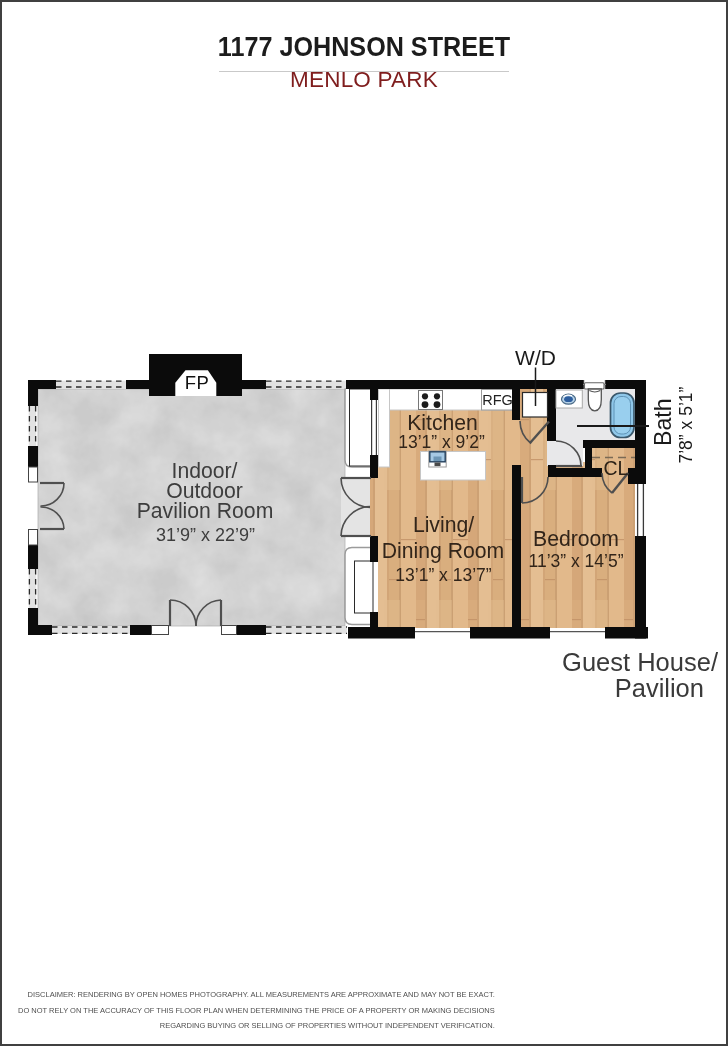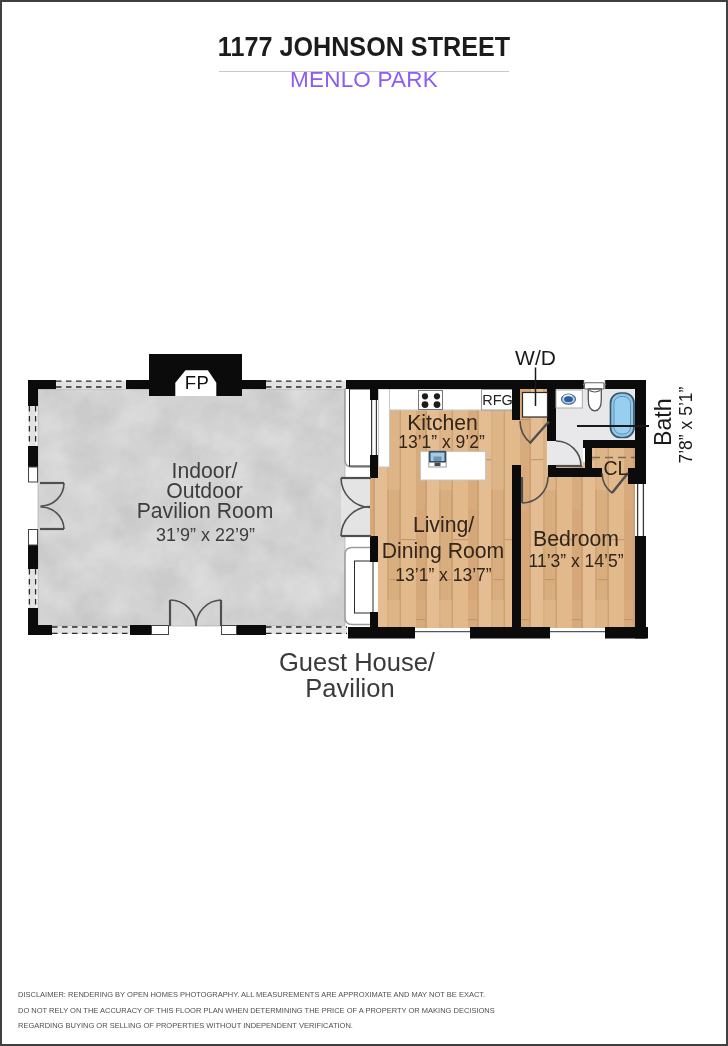--- a/index.html
+++ b/index.html
@@ -1,29 +1,29 @@
 <!DOCTYPE html>
 <html><head>
 <meta charset="utf-8">
 <style>
   html,body{margin:0;padding:0;}
   body{width:728px;height:1046px;background:#ffffff;font-family:"Liberation Sans", sans-serif;}
   #page{position:absolute;left:0;top:0;width:724px;height:1042px;border:2px solid #404040;background:#fff;overflow:hidden;}
-  .t{position:absolute;white-space:nowrap;}
+  .t{position:absolute;white-space:nowrap;text-align:right;}
 </style>
 </head>
 <body>
 
 <div id="page">
 
   <div class="t" style="left:0;width:724px;text-align:center;top:29px;font-size:27.5px;font-weight:bold;letter-spacing:0px;color:#1c1c1c;transform:scaleX(0.915);">1177 JOHNSON STREET</div>
 
   <div style="position:absolute;left:217px;top:69px;width:290px;height:1px;background:#c9c9c9;"></div>
 
-  <div class="t" style="left:0;width:724px;text-align:center;top:65px;font-size:22.5px;letter-spacing:0.2px;color:#8b5cf6;">MENLO PARK</div>
+  <div class="t" style="left:0;width:724px;text-align:center;top:65px;font-size:22.5px;letter-spacing:0.2px;color:#7f1d1d;">MENLO PARK</div>
 
   <svg width="728" height="1046" viewBox="0 0 728 1046" style="position:absolute;left:-2px;top:-2px;">
     <defs>
       <pattern id="wood" patternUnits="userSpaceOnUse" width="52" height="200">
         <rect width="52" height="200" fill="#deb588"></rect>
         <rect x="0" width="9" height="200" fill="#d8ab7c"></rect>
         <rect x="9" width="2" height="200" fill="#cda174"></rect>
         <rect x="11" width="12" height="200" fill="#e4be92"></rect>
         <rect x="23" width="2" height="200" fill="#d2a577"></rect>
         <rect x="25" width="10" height="200" fill="#d9ae7e"></rect>
@@ -298,16 +298,16 @@
       <text x="443.5" y="581" font-size="17.5">13’1” x 13’7”</text>
     </g>
 
     <g text-anchor="middle" fill="#32251a">
       <text x="576" y="545.5" font-size="21.2">Bedroom</text>
       <text x="576" y="567" font-size="17.5">11’3” x 14’5”</text>
     </g>
     </g>
   </svg>
 
-  <div class="t" style="left:3px;width:704px;text-align:center;top:647px;font-size:25.5px;color:#3a3a3a;line-height:26px;">Guest House/<br><span style="margin-right:14px;">Pavilion</span></div>
+  <div class="t" style="left:12px;width:704px;top:647px;font-size:25.5px;color:#3a3a3a;line-height:26px;">Guest House/<br><span style="margin-right:14px;">Pavilion</span></div>
 
   <div class="t" style="left:16px;top:985px;font-size:7.5px;color:#4f4f4f;letter-spacing:0px;line-height:15.6px;">DISCLAIMER: RENDERING BY OPEN HOMES PHOTOGRAPHY. ALL MEASUREMENTS ARE APPROXIMATE AND MAY NOT BE EXACT.<br>DO NOT RELY ON THE ACCURACY OF THIS FLOOR PLAN WHEN DETERMINING THE PRICE OF A PROPERTY OR MAKING DECISIONS<br>REGARDING BUYING OR SELLING OF PROPERTIES WITHOUT INDEPENDENT VERIFICATION.</div>
 </div>
 
 </body></html>

